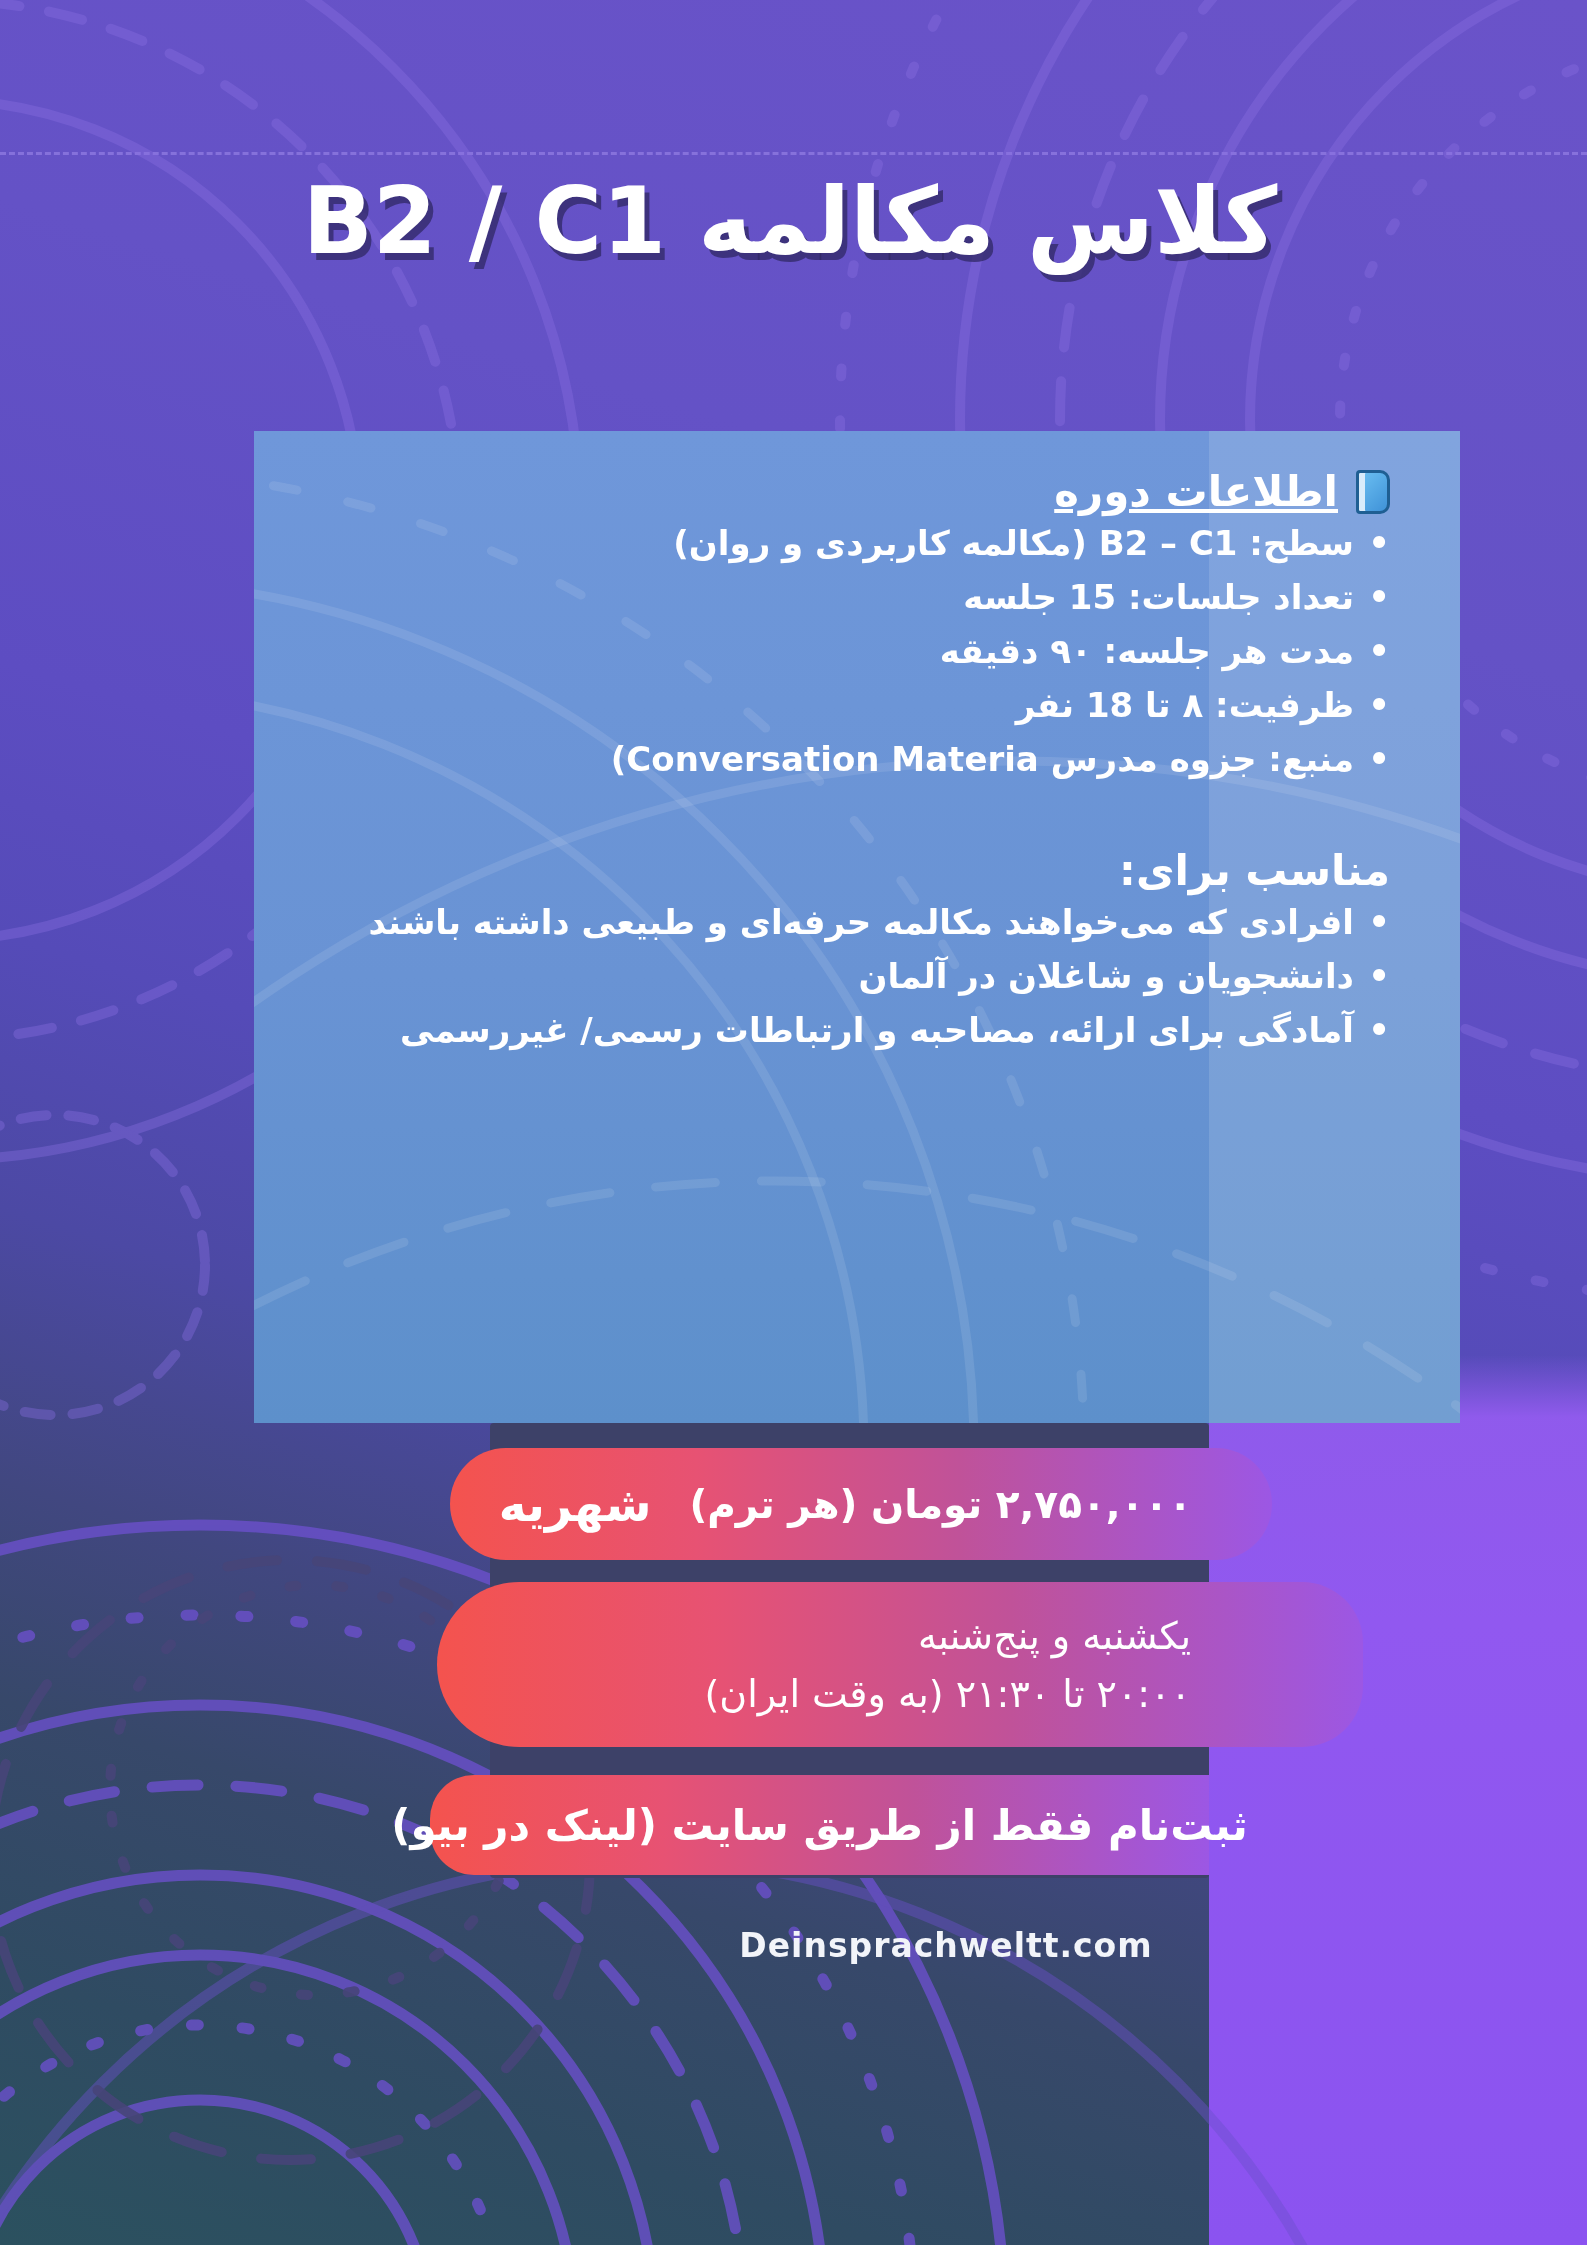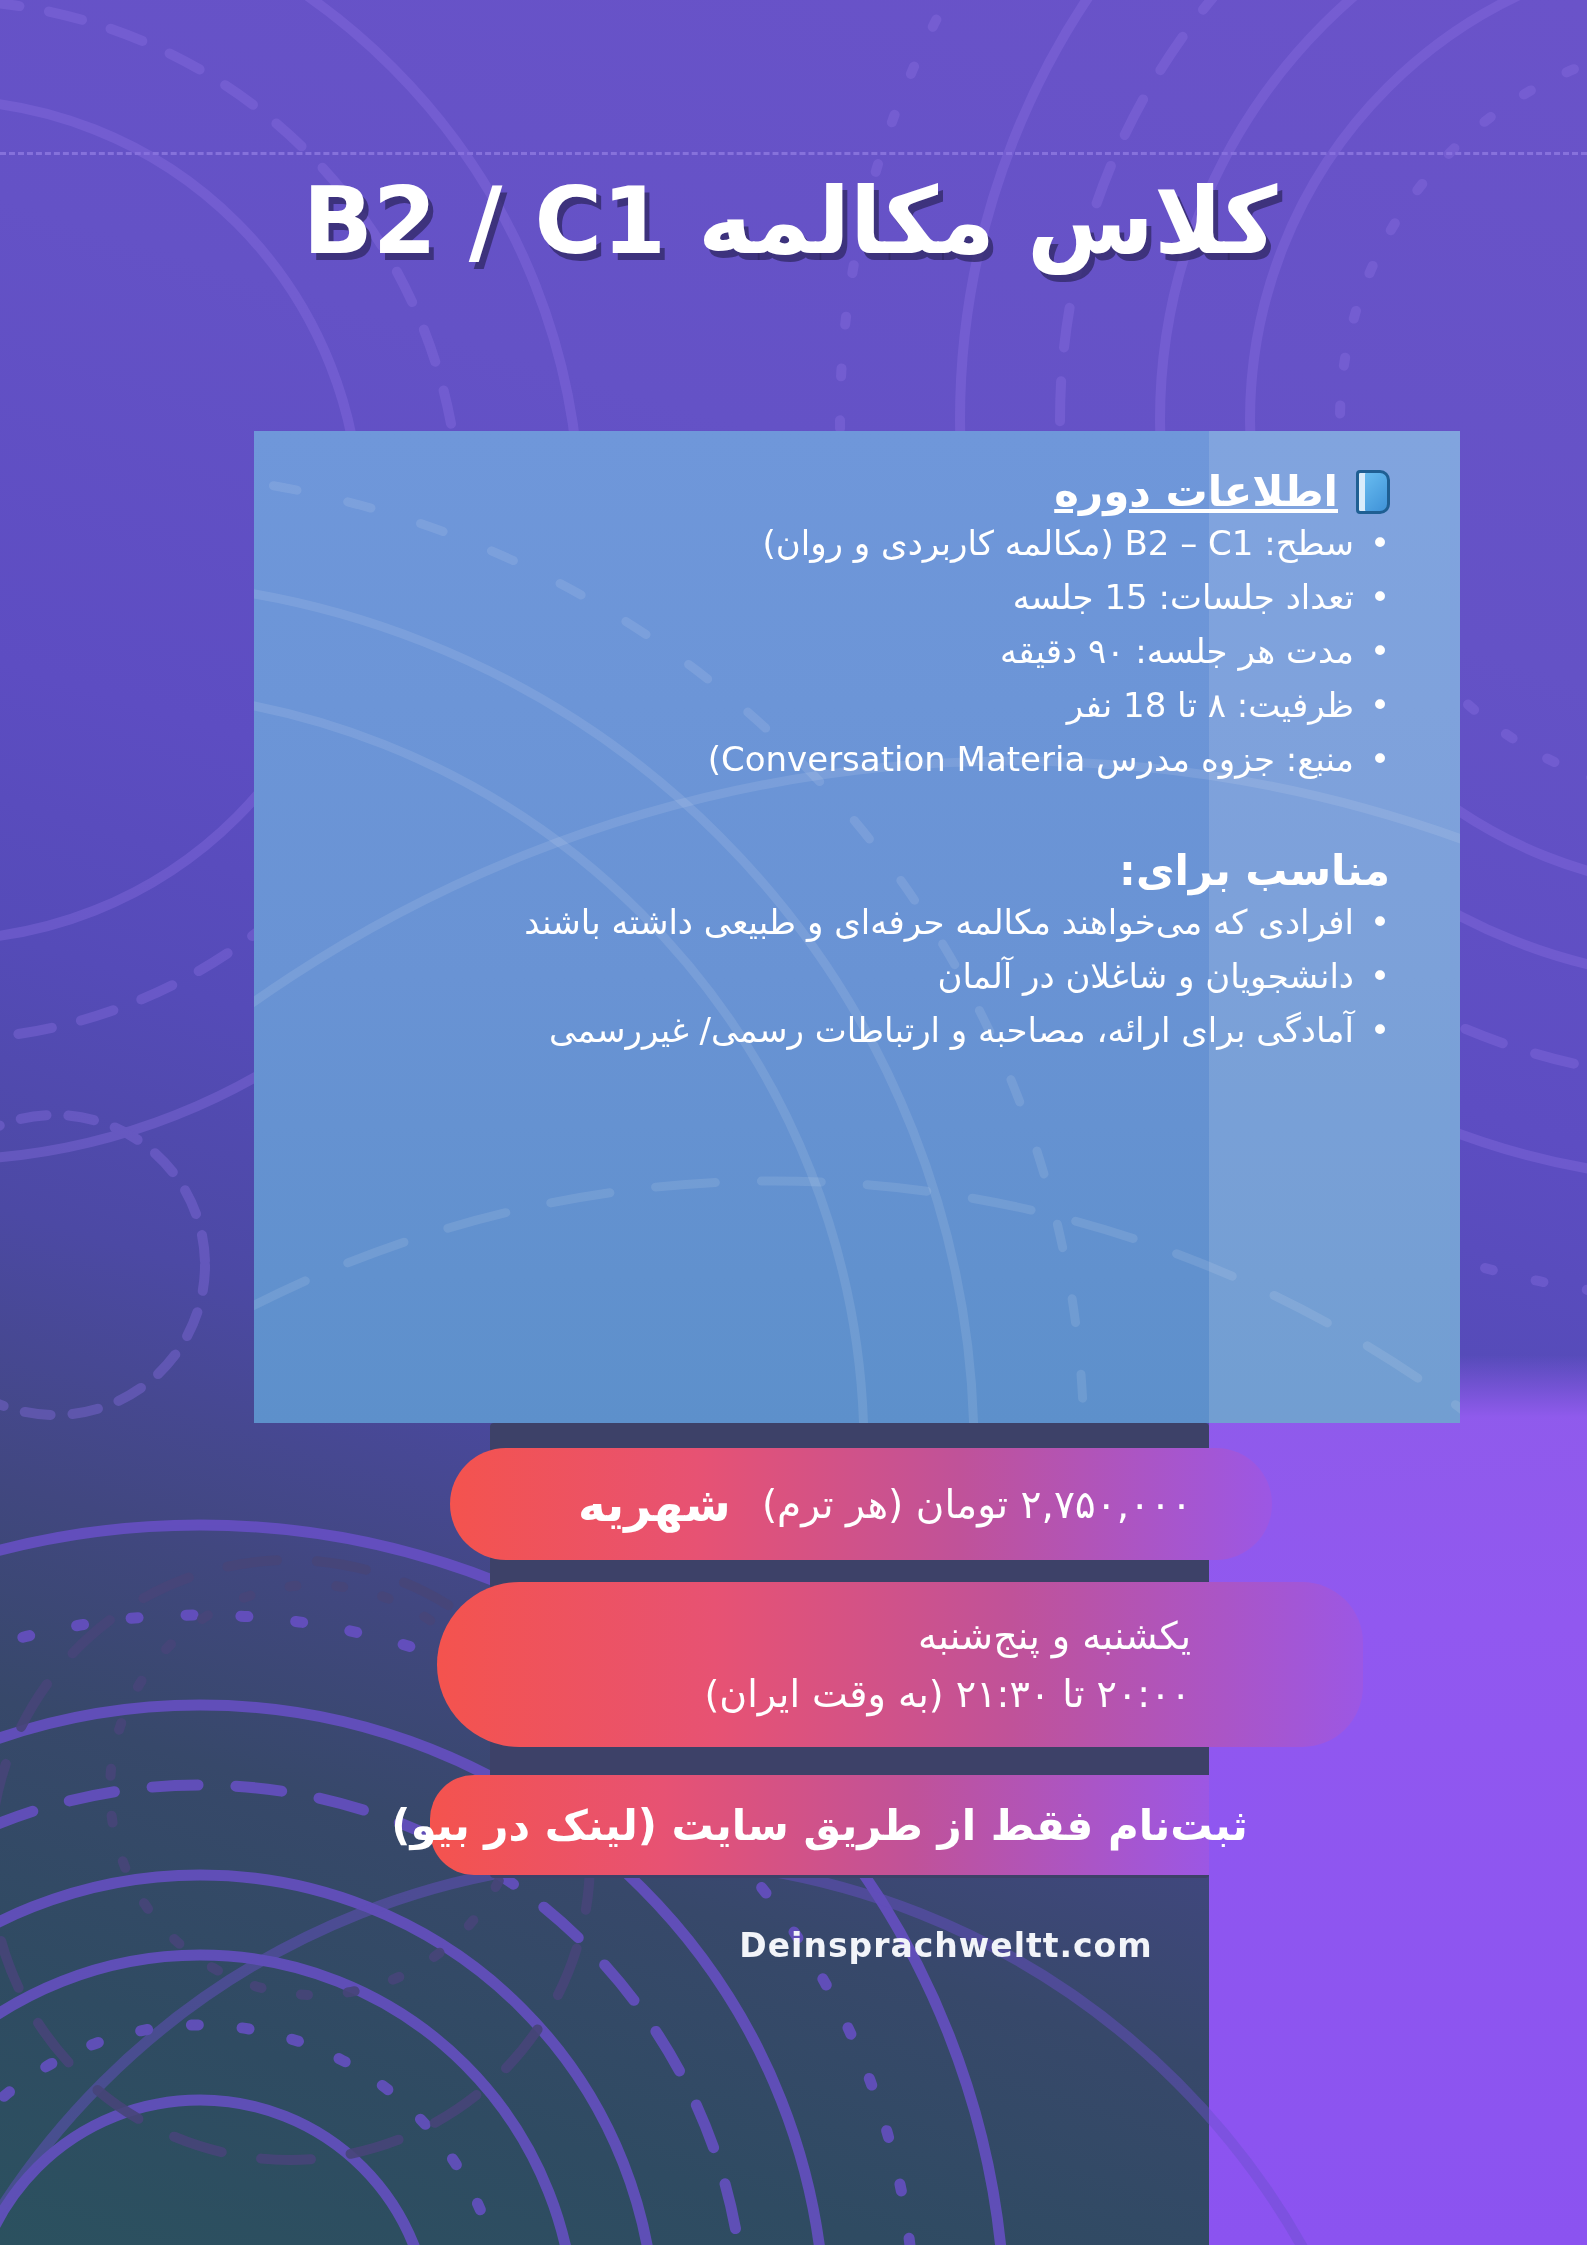--- a/index.html
+++ b/index.html
@@ -54,21 +54,21 @@
     display:flex;align-items:center;gap:18px;
     font-size:42px;font-weight:800;color:#ffffff;text-decoration:underline;
   }
   .book-icon{
     display:inline-block;width:34px;height:44px;flex:0 0 auto;
     background:linear-gradient(135deg,#6cc0f2 0%,#3f92d8 100%);
     border:3px solid #1f5f93;
     border-radius:4px 10px 10px 4px;
     box-shadow:inset 6px 0 0 #d9ecfb;
   }
-  ul.blist{list-style:none;margin:0;padding:0;font-size:34px;line-height:54px;font-weight:400;}
+  ul.blist{list-style:none;margin:0;padding:0;font-size:34px;line-height:54px;font-weight:700;}
   ul.blist li{position:relative;padding-right:36px;}
   ul.blist li::before{
     content:"•";position:absolute;right:0;top:0;font-size:34px;color:#ffffff;
   }
   .blist-1{margin-top:96px;}
   .suitable-header{margin-top:60px;font-size:42px;font-weight:800;}
   .blist-2{margin-top:44px;}
   
   .navy-backdrop{
     position:absolute;left:490px;top:1423px;width:719px;height:455px;
@@ -76,21 +76,21 @@
   }
   .badge{
     position:absolute;direction:rtl;color:#fff;
     background:linear-gradient(90deg,#f4534e 0%,#e75273 30%,#c05299 62%,#9c57e4 100%);
   }
   .badge-tuition{
     left:450px;top:1448px;width:822px;height:112px;border-radius:56px;
     display:flex;align-items:center;justify-content:space-between;
     padding-left:128px;padding-right:80px;
   }
-  .tuition-value{font-size:39px;font-weight:400;white-space:nowrap;}
+  .tuition-value{font-size:39px;font-weight:700;white-space:nowrap;margin-left:38px;}
   .tuition-label{font-size:47px;font-weight:800;}
   .badge-schedule{
     left:437px;top:1582px;width:926px;height:165px;
     border-radius:84px 62px 62px 84px;
     display:flex;flex-direction:column;justify-content:center;
     padding-right:172px;
     font-size:38px;line-height:58px;font-weight:400;
     text-align:right;
   }
   .badge-registration{

